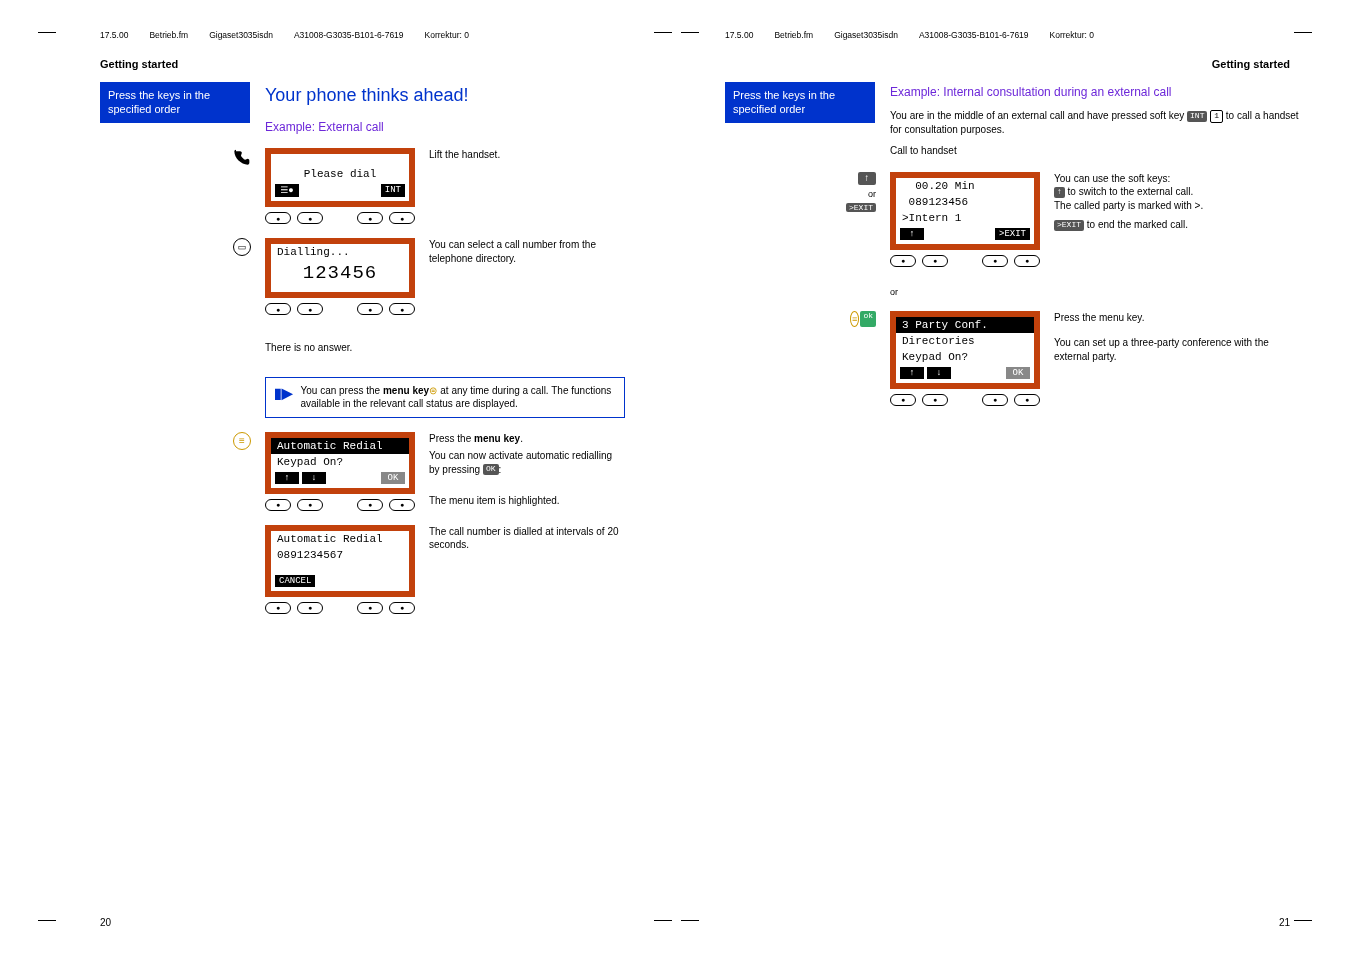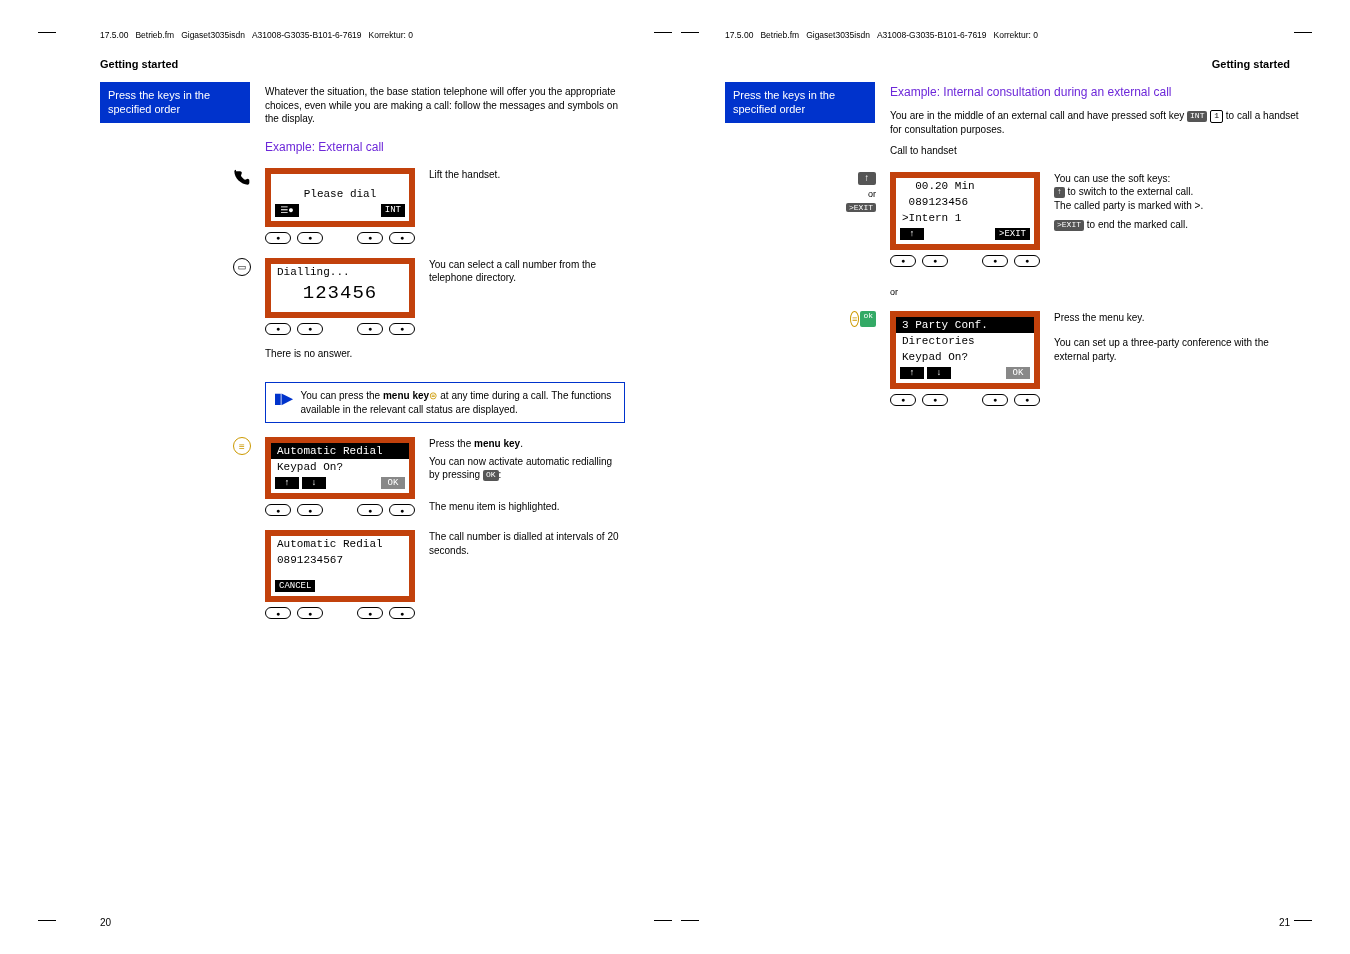--- a/index.html
+++ b/index.html
@@ -25,21 +25,21 @@
   .page-right { left: 675px; }
 
   .header-line {
     position: absolute;
     top: 30px;
     left: 100px;
     right: 50px;
     font-size: 8.5px;
     color: #000;
     display: flex;
-    gap: 7px;
+    gap: 21px;
   }
   .page-right .header-line { left: 50px; right: 100px; }
 
   .section-title {
     position: absolute;
     top: 58px;
     font-weight: bold;
     font-size: 11px;
   }
   .page-left .section-title { left: 100px; }
@@ -221,21 +221,21 @@
     <span>17.5.00</span>
     <span>Betrieb.fm</span>
     <span>Gigaset3035isdn</span>
     <span>A31008-G3035-B101-6-7619</span>
     <span>Korrektur: 0</span>
   </div>
   <div class="section-title">Getting started</div>
   <div class="left-tab">Press the keys in the specified order</div>
 
   <div class="content">
-    <div class="body-text">Whatever the situation, the base station telephone will offer you the appropriate choices, even while you are making a call: follow the messages and symbols on the display.</div>
+    <div class="h1">Your phone thinks ahead!</div>
     <div class="h2">Example: External call</div>
 
     <div class="row">
       <div class="row-icon">
         <svg width="20" height="20" viewBox="0 0 24 24">
             <path d="M6 2c-1 0-2 1-2 2 0 8 8 16 16 16 1 0 2-1 2-2v-3c0-1-1-2-2-2l-3 1c-1 0-2-1-3-2s-2-2-2-3l1-3c0-1-1-2-2-2H6z" fill="#000"></path>
           </svg>
       </div>
       <div class="screen-block">
         <div class="lcd">
@@ -273,21 +273,21 @@
         <div class="hw-buttons">
           <div class="hw-btn-group">
               <div class="hw-btn"></div>
               <div class="hw-btn"></div>
             </div>
           <div class="hw-btn-group">
               <div class="hw-btn"></div>
               <div class="hw-btn"></div>
             </div>
         </div>
-        <div class="body-text" style="margin-top:12px;">There is no answer.</div>
+        <div class="body-text" style="margin-top:26px;">There is no answer.</div>
       </div>
       <div class="row-text">You can select a call number from the telephone directory.</div>
     </div>
 
     <div class="infobox">
       <span class="arrow">▮▶</span>
       <span>
         <span>You can press the </span><b>menu key</b><span style="color:#c90;">⊜</span><span> at any time during a call. The functions available in the relevant call status are displayed.</span>
       </span>
     </div>

